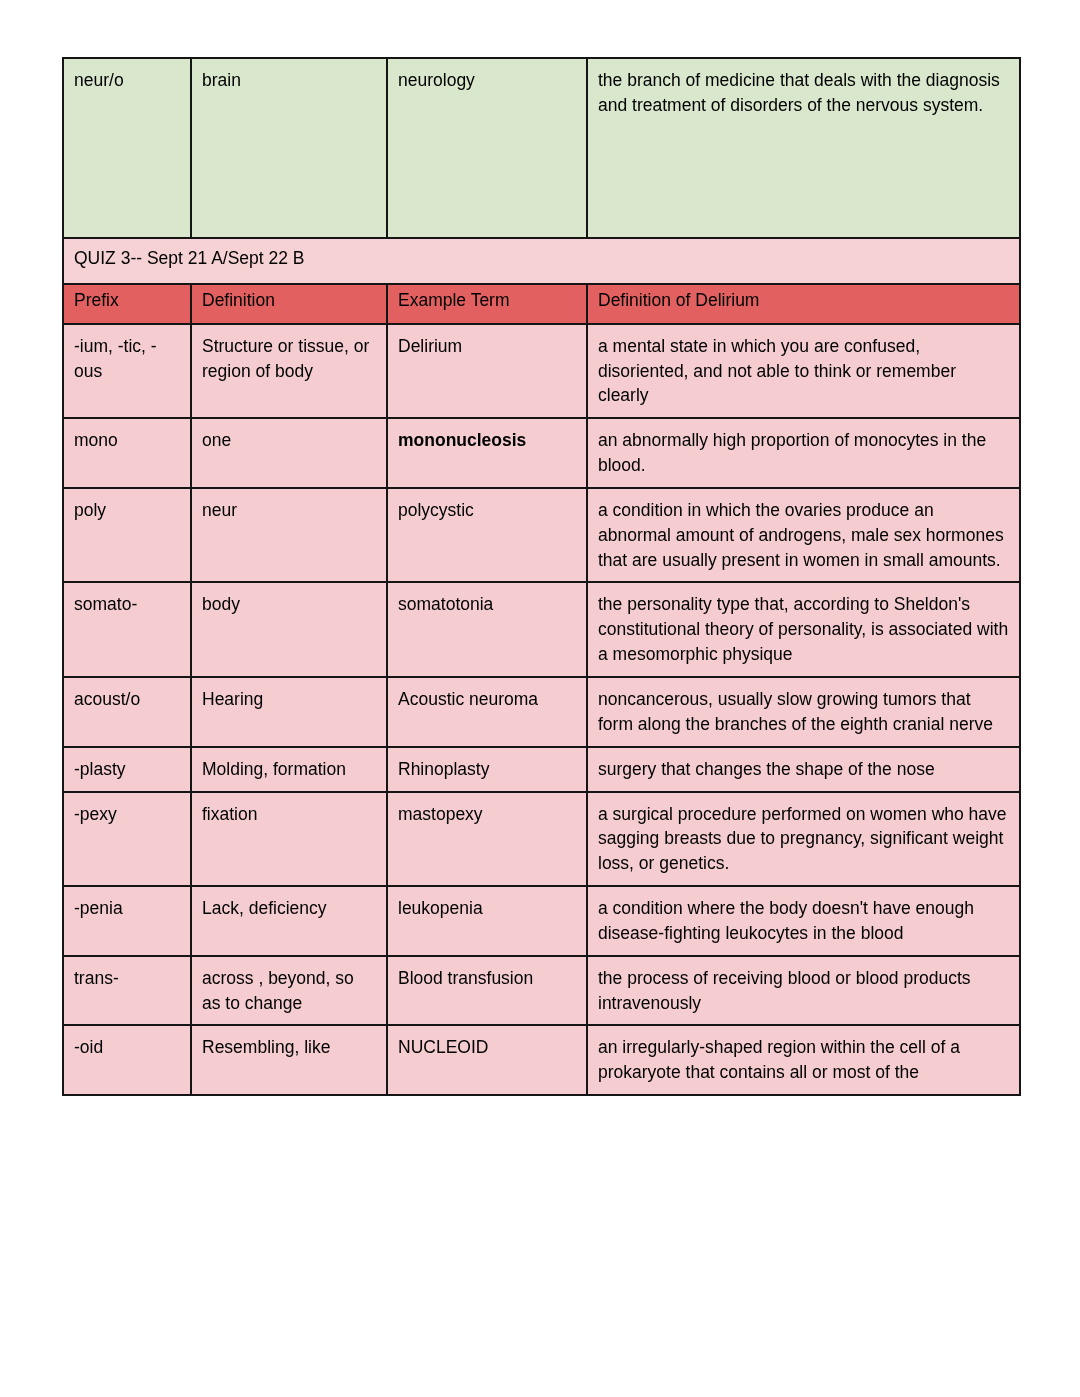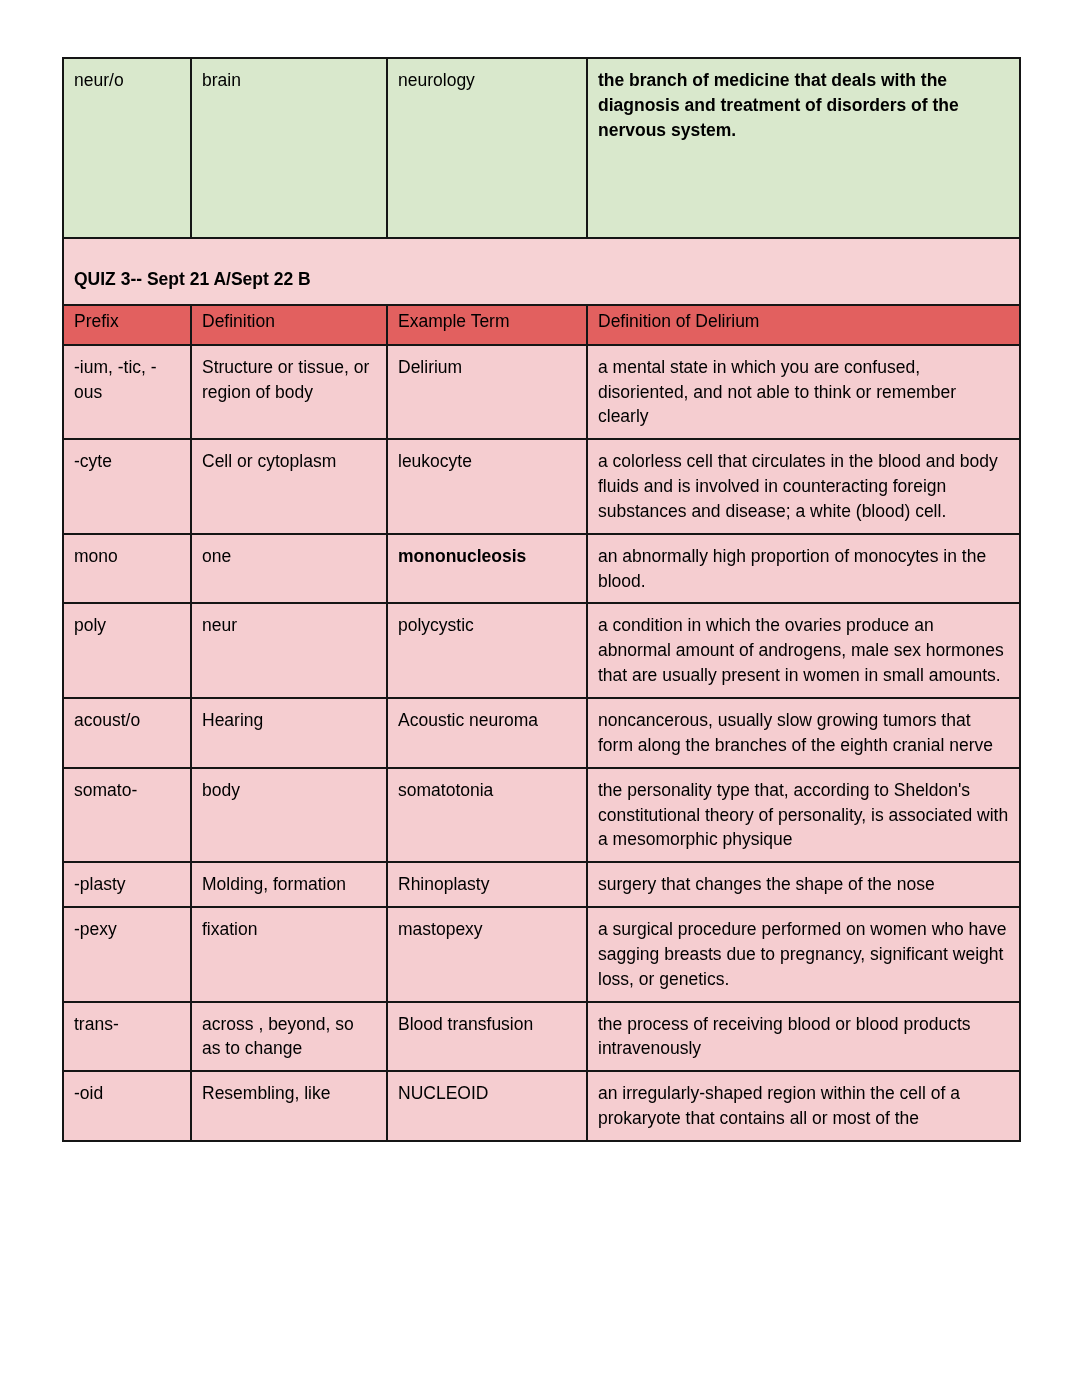--- a/index.html
+++ b/index.html
@@ -45,39 +45,38 @@
   col.c4 { width: 433px; }
 
   tr.green td {
     background: #d9e8cc;
   }
   tr.green td.tall {
     height: 160px;
   }
   tr.banner td {
     background: #f6d2d4;
-    font-weight: bold;
-    padding-top: 28px;
+    font-weight: normal;
+    padding-top: 7px;
     padding-bottom: 12px;
     font-size: 17.5px;
   }
   tr.head td {
     background: #e2605f;
     padding-top: 3px;
     padding-bottom: 10px;
   }
   tr.data td {
     background: #f5cdd0;
     margin-top: 20px;
   }
   .b { font-weight: bold; }
   
   td.def-offset {
     padding-top: 50px;
-    font-weight: bold;
   }
 </style>
 </head>
 <body>
 
 <div class="page">
 
   <table class="vocab">
     <colgroup>
       <col class="c1">
@@ -105,60 +104,60 @@
         <td>Definition of Delirium</td>
       </tr>
 
     <tr class="data">
           <td>-ium, -tic, -ous</td>
           <td>Structure or tissue, or region of body</td>
           <td>Delirium</td>
           <td>a mental state in which you are confused, disoriented, and not able to think or remember clearly</td>
         </tr>
         <tr class="data">
-          <td>-cyte</td>
-          <td>Cell or cytoplasm</td>
-          <td>leukocyte</td>
-          <td>a colorless cell that circulates in the blood and body fluids and is involved in counteracting foreign substances and disease; a white (blood) cell.</td>
-        </tr>
-        <tr class="data">
           <td>mono</td>
           <td>one</td>
           <td class="b">mononucleosis</td>
           <td>an abnormally high proportion of monocytes in the blood.</td>
         </tr>
         <tr class="data">
           <td>poly</td>
           <td>neur</td>
           <td>polycystic</td>
           <td>a condition in which the ovaries produce an abnormal amount of androgens, male sex hormones that are usually present in women in small amounts.</td>
         </tr>
         <tr class="data">
+          <td>somato-</td>
+          <td>body</td>
+          <td>somatotonia</td>
+          <td>the personality type that, according to Sheldon's constitutional theory of personality, is associated with a mesomorphic physique</td>
+        </tr>
+        <tr class="data">
           <td>acoust/o</td>
           <td>Hearing</td>
           <td>Acoustic neuroma</td>
           <td>noncancerous, usually slow growing tumors that form along the branches of the eighth cranial nerve</td>
-        </tr>
-        <tr class="data">
-          <td>somato-</td>
-          <td>body</td>
-          <td>somatotonia</td>
-          <td>the personality type that, according to Sheldon's constitutional theory of personality, is associated with a mesomorphic physique</td>
         </tr>
         <tr class="data">
           <td>-plasty</td>
           <td>Molding, formation</td>
           <td>Rhinoplasty</td>
           <td>surgery that changes the shape of the nose</td>
         </tr>
         <tr class="data">
           <td>-pexy</td>
           <td>fixation</td>
           <td>mastopexy</td>
           <td>a surgical procedure performed on women who have sagging breasts due to pregnancy, significant weight loss, or genetics.</td>
+        </tr>
+        <tr class="data">
+          <td>-penia</td>
+          <td>Lack, deficiency</td>
+          <td>leukopenia</td>
+          <td>a condition where the body doesn't have enough disease-fighting leukocytes in the blood</td>
         </tr>
         <tr class="data">
           <td>trans-</td>
           <td>across , beyond, so as to change</td>
           <td>Blood transfusion</td>
           <td>the process of receiving blood or blood products intravenously</td>
         </tr>
         <tr class="data">
           <td>-oid</td>
           <td>Resembling, like</td>

